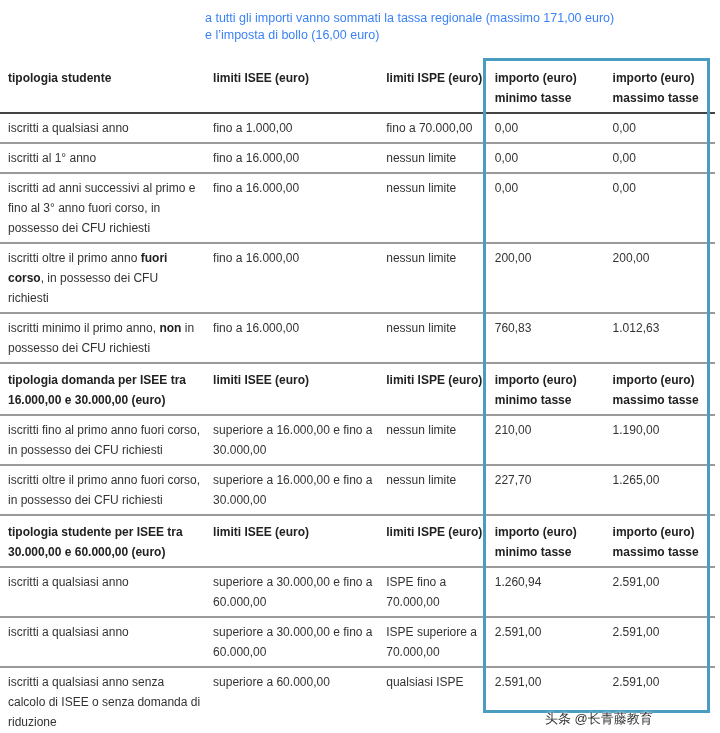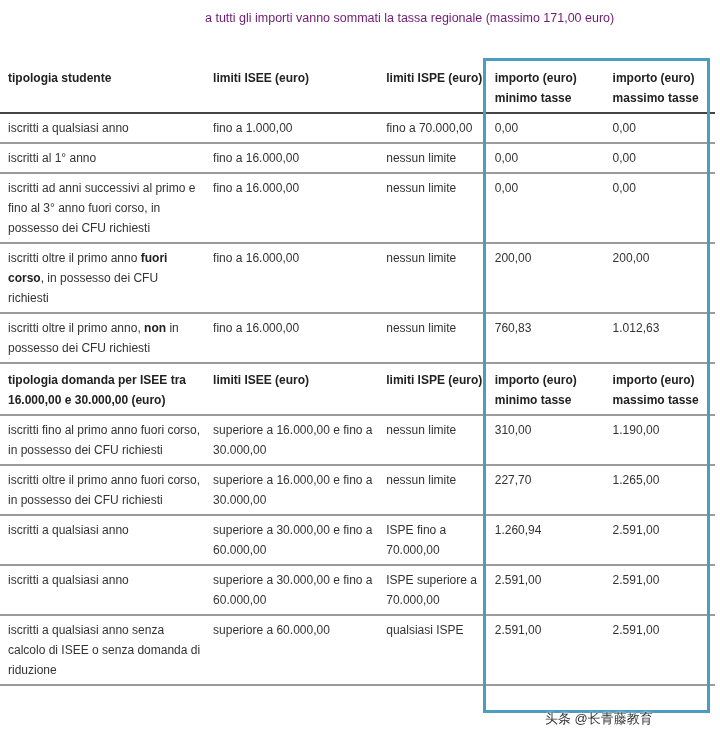--- a/index.html
+++ b/index.html
@@ -1,36 +1,37 @@
 <!DOCTYPE html>
 <html><head>
 <meta charset="utf-8">
 <style>
   html, body { margin:0; padding:0; }
   body { width:720px; height:733px; background:#ffffff; position:relative; overflow:hidden;
          font-family:"Liberation Sans", sans-serif; color:#2b2b2b; }
-  .note { position:absolute; left:205px; top:10px; font-size:12.5px; line-height:17px; color:#701a75; }
+  .note { position:absolute; left:205px; top:10px; font-size:12.5px; line-height:17px; color:#3b82f6; }
   table { position:absolute; left:0; top:62px; width:715px; border-collapse:collapse; font-size:12px; }
   td { vertical-align:top; padding:4px 4px 4px 8px; line-height:20px; border-bottom:2px solid #9a9a9a; color:#333; }
   tr.head td { font-weight:bold; color:#222; font-size:12px; padding-top:6px; }
   tr.first td { border-bottom:2px solid #444; }
   td.c1 { width:198px; }
   td.c2 { width:165px; }
   td.c3 { width:98px; }
   td.c4 { width:108px; }
   td.c5 { width:100px; }
   .bluebox { position:absolute; left:483px; top:58px; width:227px; height:655px; border:3px solid #4a9dc0; box-sizing:border-box; pointer-events:none; }
   .watermark { position:absolute; left:545px; top:710px; font-size:13px; color:#333; text-shadow:0 0 2px #fff, 0 0 3px #fff; }
   b { font-weight:bold; color:#222; }
 </style>
 </head>
 <body>
 
 <div class="note">
   <div>a tutti gli importi vanno sommati la tassa regionale (massimo 171,00 euro)</div>
+  <div>e l’imposta di bollo (16,00 euro)</div>
 </div>
 
 <table>
   <tbody>
       <tr class="head first">
     <td class="c1">tipologia studente</td>
     <td class="c2">limiti ISEE (euro)</td>
     <td class="c3">limiti ISPE (euro)</td>
     <td class="c4">importo (euro) minimo tasse</td>
     <td class="c5">importo (euro) massimo tasse</td>
@@ -58,49 +59,56 @@
     <td>0,00</td>
   </tr>
   <tr>
     <td><span>iscritti oltre il primo anno </span><b>fuori corso</b><span>, in possesso  dei CFU richiesti</span></td>
     <td>fino a 16.000,00</td>
     <td>nessun limite</td>
     <td>200,00</td>
     <td>200,00</td>
   </tr>
   <tr>
-    <td><span>iscritti oltre il primo anno, </span><b>non</b><span> in possesso dei CFU richiesti</span></td>
+    <td><span>iscritti minimo il primo anno, </span><b>non</b><span> in possesso dei CFU richiesti</span></td>
     <td>fino a 16.000,00</td>
     <td>nessun limite</td>
     <td>760,83</td>
     <td>1.012,63</td>
   </tr>
 
   <tr class="head">
     <td>tipologia domanda per ISEE tra 16.000,00 e 30.000,00 (euro)</td>
     <td>limiti ISEE (euro)</td>
     <td>limiti ISPE (euro)</td>
     <td>importo (euro) minimo tasse</td>
     <td>importo (euro) massimo tasse</td>
   </tr>
   <tr>
     <td>iscritti fino al primo anno fuori corso, in possesso dei CFU richiesti</td>
     <td>superiore a 16.000,00 e fino a 30.000,00</td>
     <td>nessun limite</td>
-    <td>310,00</td>
+    <td>210,00</td>
     <td>1.190,00</td>
   </tr>
   <tr>
     <td>iscritti oltre il primo anno fuori corso, in possesso dei CFU richiesti</td>
     <td>superiore a 16.000,00 e fino a 30.000,00</td>
     <td>nessun limite</td>
     <td>227,70</td>
     <td>1.265,00</td>
   </tr>
 
+  <tr class="head">
+    <td>tipologia studente per ISEE tra 30.000,00 e 60.000,00 (euro)</td>
+    <td>limiti ISEE (euro)</td>
+    <td>limiti ISPE (euro)</td>
+    <td>importo (euro) minimo tasse</td>
+    <td>importo (euro) massimo tasse</td>
+  </tr>
   <tr>
     <td>iscritti a qualsiasi anno</td>
     <td>superiore a 30.000,00 e fino a 60.000,00</td>
     <td>ISPE fino a 70.000,00</td>
     <td>1.260,94</td>
     <td>2.591,00</td>
   </tr>
   <tr>
     <td>iscritti a qualsiasi anno</td>
     <td>superiore a 30.000,00 e fino a 60.000,00</td>

